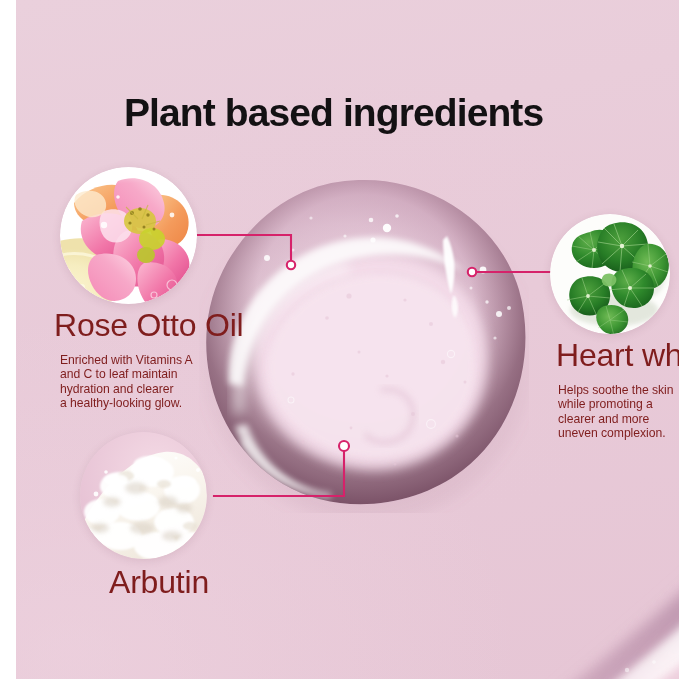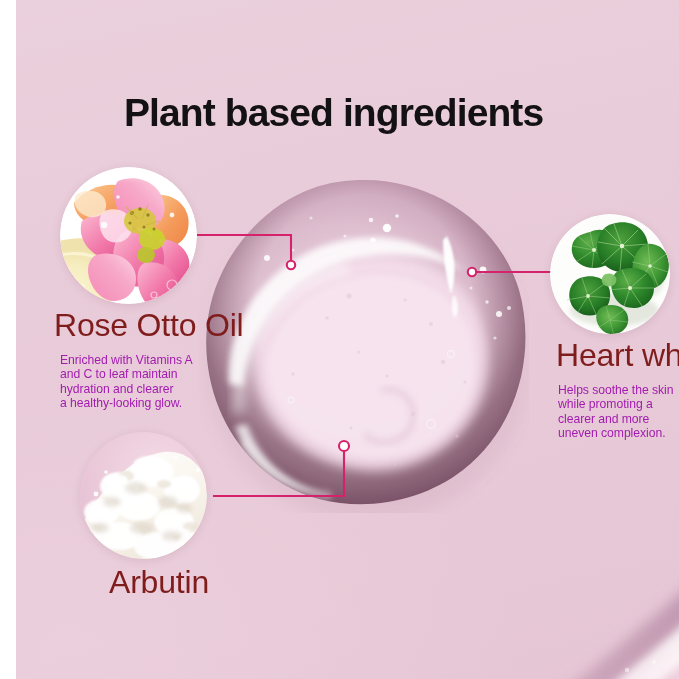--- a/index.html
+++ b/index.html
@@ -85,21 +85,21 @@
     font-size: 32px;
     font-weight: 400;
     color: #7f1d1d;
     letter-spacing: -0.2px;
     line-height: 1.05;
     white-space: nowrap;
   }
   .body {
     font-size: 12.2px;
     font-weight: 400;
-    color: #a21caf;
+    color: #7f1d1d;
     line-height: 14.6px;
     letter-spacing: -0.05px;
   }
   .body span { display: block; }
 
   #block-rose    { left: 38px;  top: 309px; }
   #block-rose .body { margin-top: 10px; margin-left: 6px; }
 
   #block-leaf    { left: 540px; top: 339px; }
   #block-leaf .body { margin-top: 10px; margin-left: 2px; }

